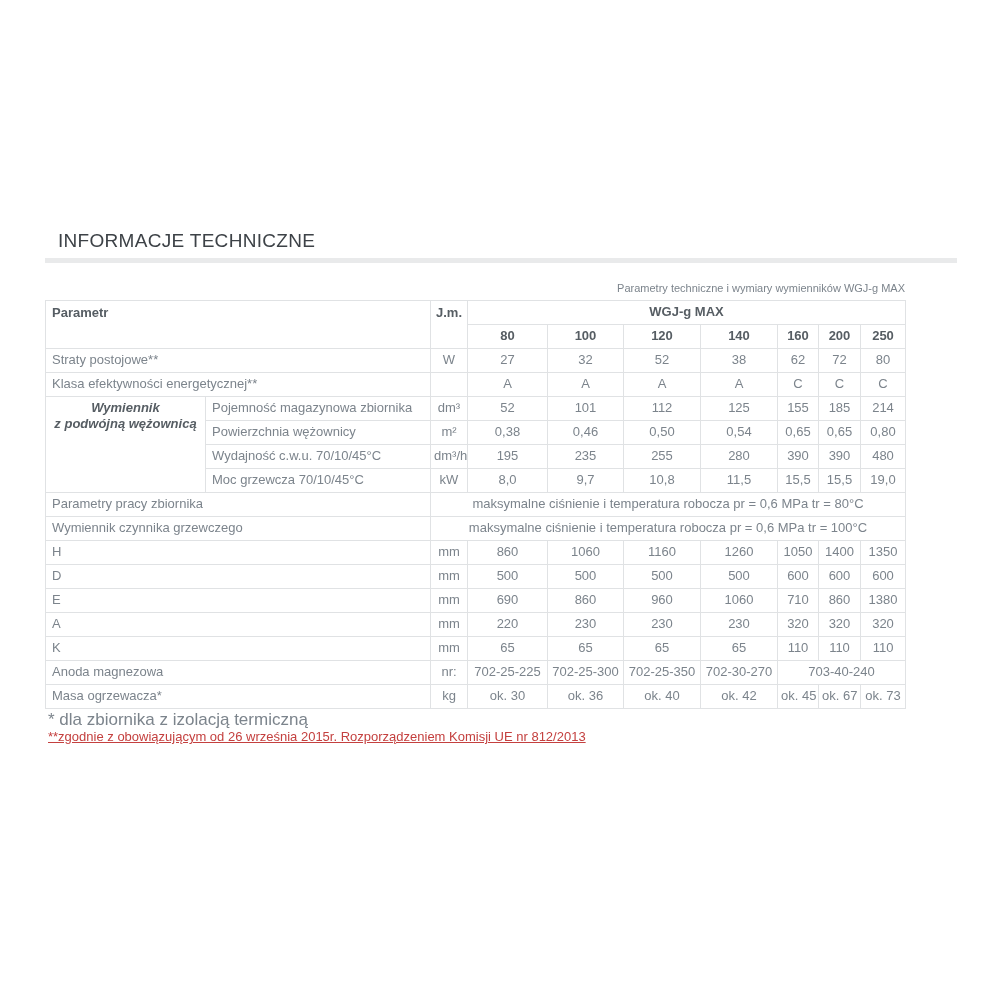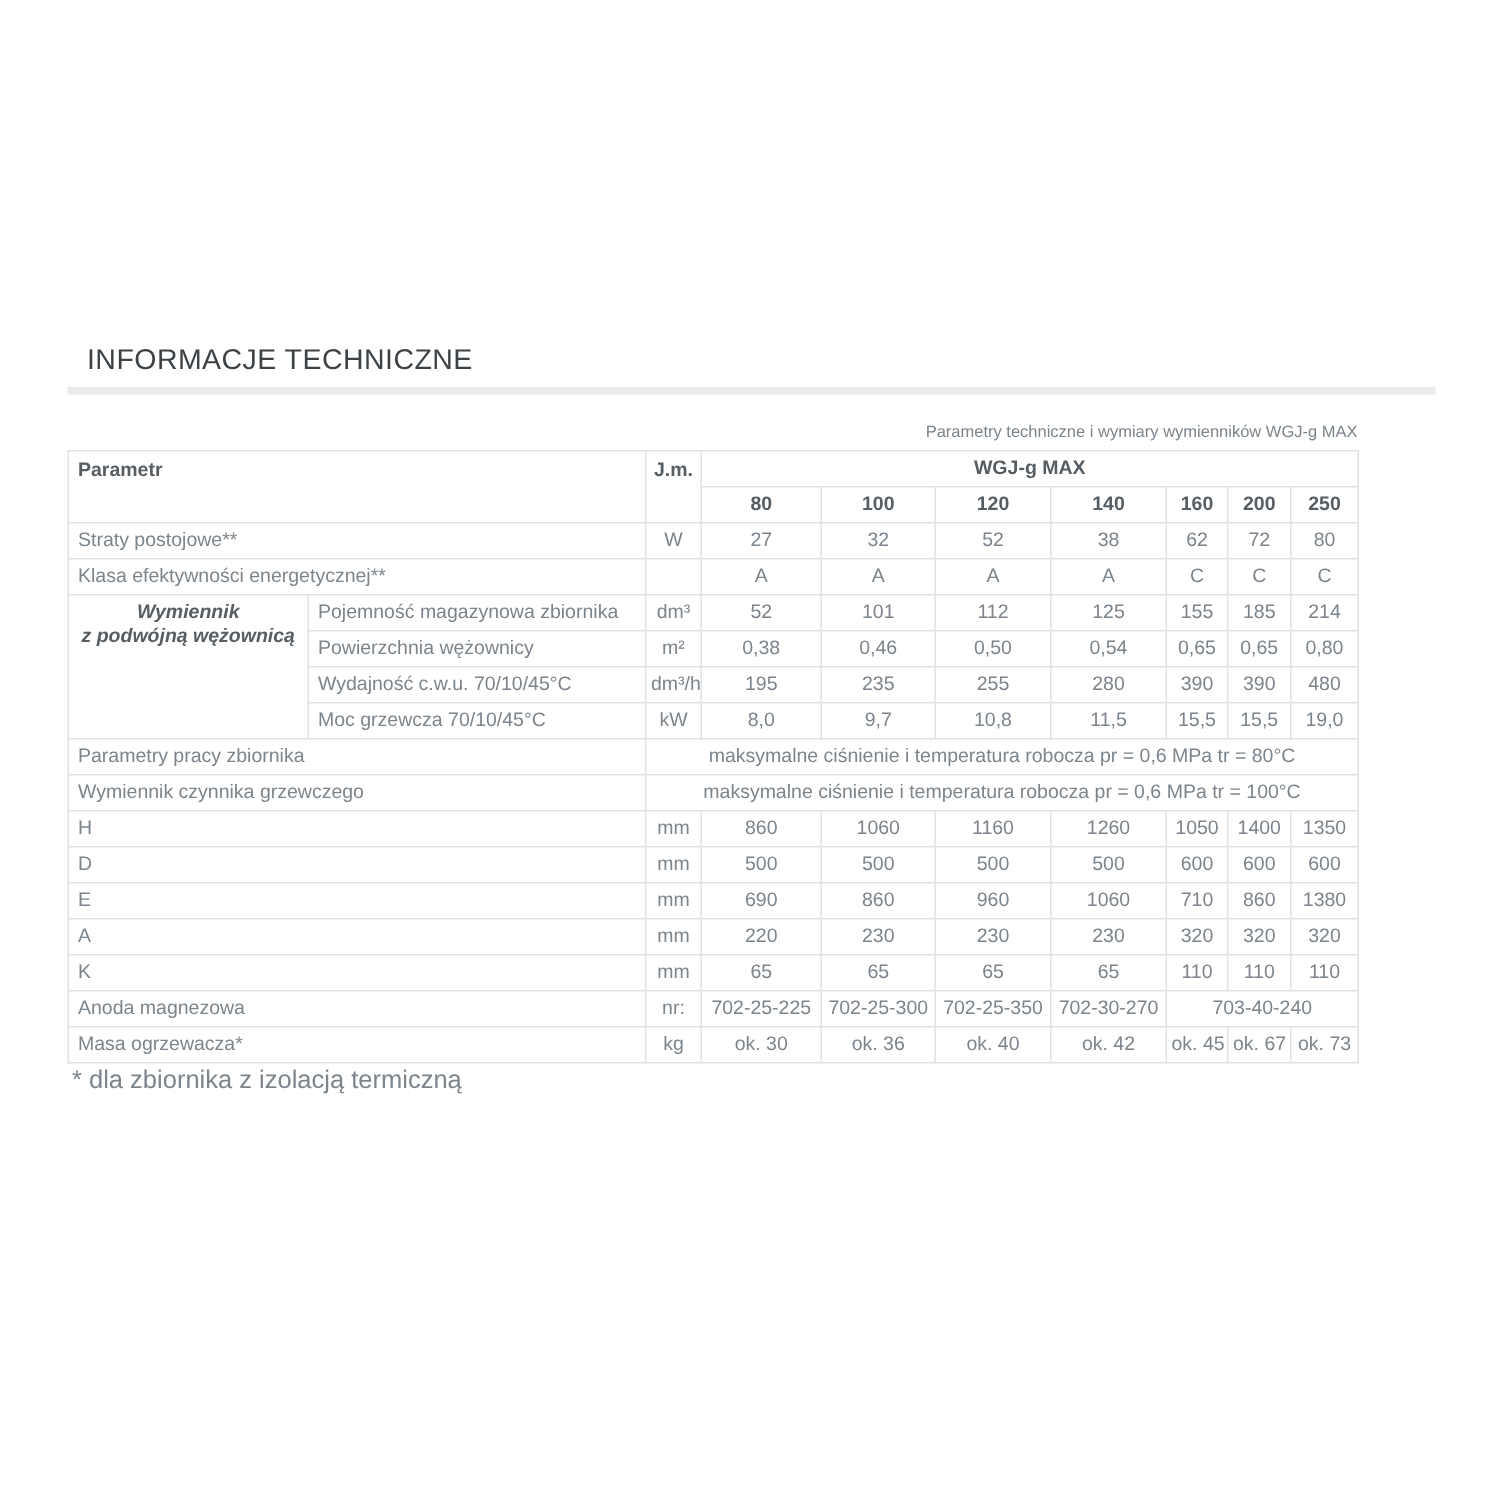--- a/index.html
+++ b/index.html
@@ -234,14 +234,15 @@
       <td>ok. 40</td>
       <td>ok. 42</td>
       <td>ok. 45</td>
       <td>ok. 67</td>
       <td>ok. 73</td>
     </tr>
   </tbody>
     </table>
 
   <div class="note1">* dla zbiornika z izolacją termiczną</div>
+  <div class="note2">**zgodnie z obowiązującym od 26 września 2015r. Rozporządzeniem Komisji UE nr 812/2013</div>
 
 </div>
 
 </body></html>

